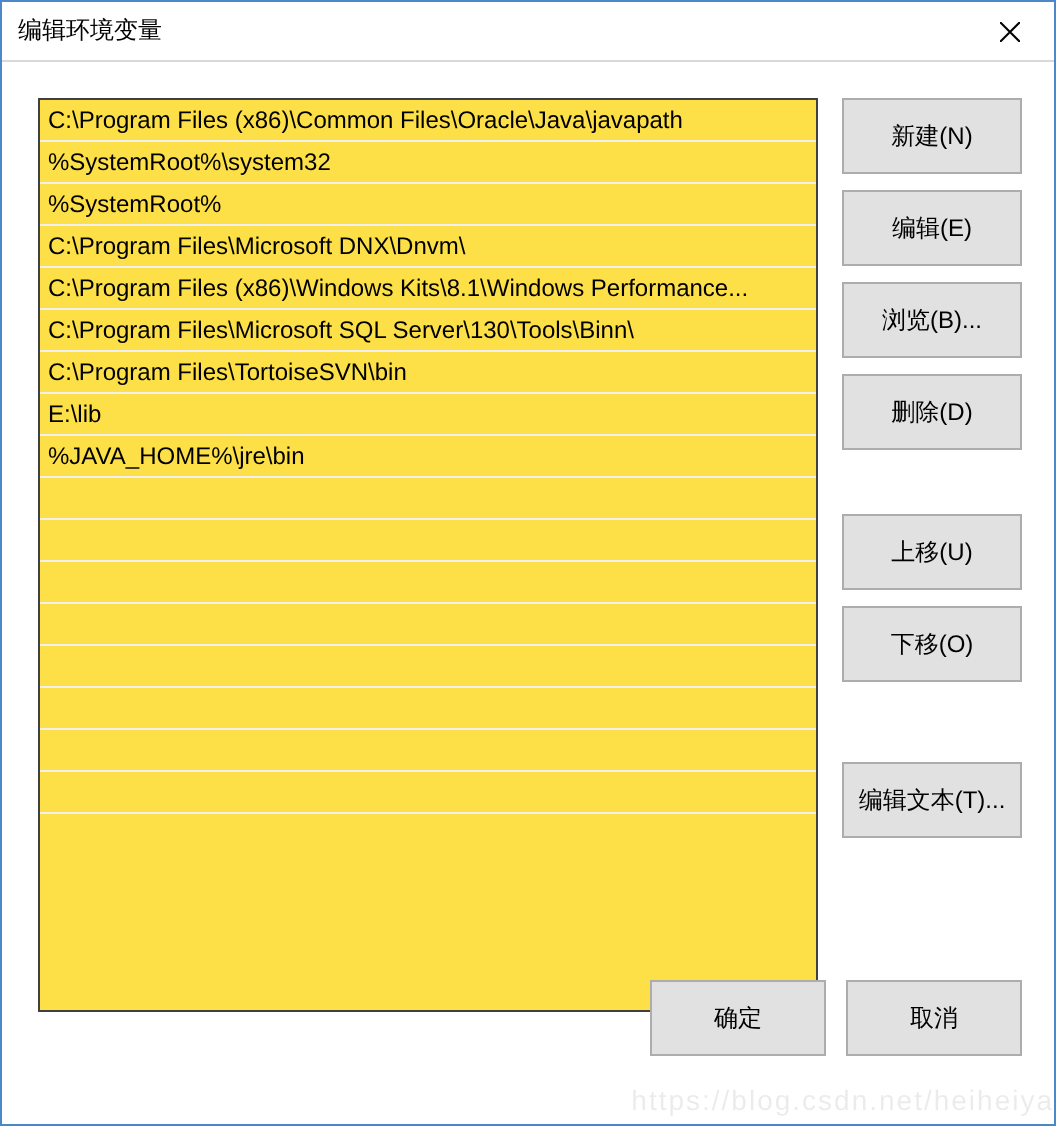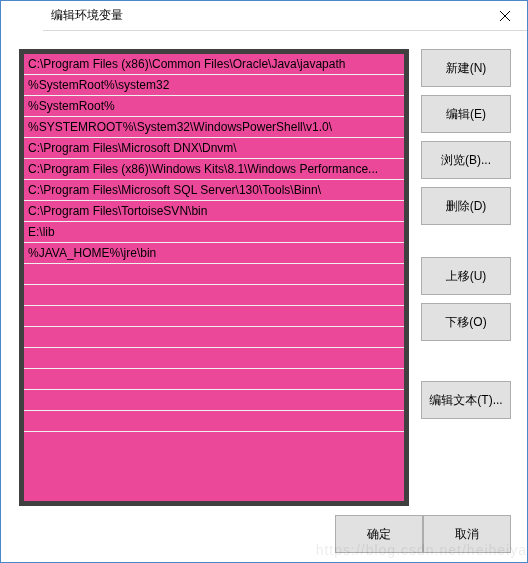--- a/index.html
+++ b/index.html
@@ -14,42 +14,41 @@
   position: relative;
 }
 .titlebar {
   display: flex;
   align-items: center;
   justify-content: space-between;
   height: 30px;
   padding-left: 8px;
   border-bottom: 1px solid #d9d9d9;
   background: #fff;
-  margin-left: 42px;
 }
 .titlebar-text { font-size: 12px; color: #000; }
 .close-btn {
   width: 45px;
   height: 30px;
   display: flex;
   align-items: center;
   justify-content: center;
   cursor: pointer;
 }
 .close-btn svg { width: 10px; height: 10px; }
 .content {
   display: flex;
   padding: 18px 16px 0 18px;
   gap: 12px;
   height: calc(100% - 30px - 56px);
 }
 .listbox {
   flex: 1;
-  border: 5px solid #404040;
-  background: #ec4899;
+  border: 1px solid #404040;
+  background: #fde047;
   overflow: hidden;
 }
 .list-item {
   height: 21px;
   line-height: 21px;
   padding: 0 4px;
   border-bottom: 1px solid #f0f0f0;
   white-space: nowrap;
   overflow: hidden;
   text-overflow: ellipsis;
@@ -72,27 +71,27 @@
   background: #e1e1e1;
   font-size: 12px;
   color: #000;
   cursor: pointer;
   font-family: inherit;
   padding: 0 4px;
   white-space: nowrap;
 }
 .footer {
   position: absolute;
-  bottom: 0;
+  bottom: 16px;
   left: 0;
   right: 0;
   height: 56px;
   display: flex;
-  align-items: center;
   justify-content: flex-end;
+  gap: 10px;
   padding-right: 16px;
 }
 .footer .win-btn { width: 88px; }
 .watermark {
   position: absolute;
   bottom: 4px;
   right: 0;
   color: rgba(0,0,0,0.08);
   font-size: 14px;
   pointer-events: none;
@@ -109,21 +108,20 @@
         <path d="M0 0 L10 10 M10 0 L0 10" stroke="#000" stroke-width="1" fill="none"></path>
       </svg>
   </div>
 </div>
 
 <div class="content">
   <div class="listbox">
     <div class="list-item">C:\Program Files (x86)\Common Files\Oracle\Java\javapath</div>
     <div class="list-item">%SystemRoot%\system32</div>
     <div class="list-item">%SystemRoot%</div>
-    <div class="list-item">%SYSTEMROOT%\System32\WindowsPowerShell\v1.0\</div>
     <div class="list-item">C:\Program Files\Microsoft DNX\Dnvm\</div>
     <div class="list-item">C:\Program Files (x86)\Windows Kits\8.1\Windows Performance...</div>
     <div class="list-item">C:\Program Files\Microsoft SQL Server\130\Tools\Binn\</div>
     <div class="list-item">C:\Program Files\TortoiseSVN\bin</div>
     <div class="list-item">E:\lib</div>
     <div class="list-item">%JAVA_HOME%\jre\bin</div>
     <div class="list-item empty"></div>
     <div class="list-item empty"></div>
     <div class="list-item empty"></div>
     <div class="list-item empty"></div>

